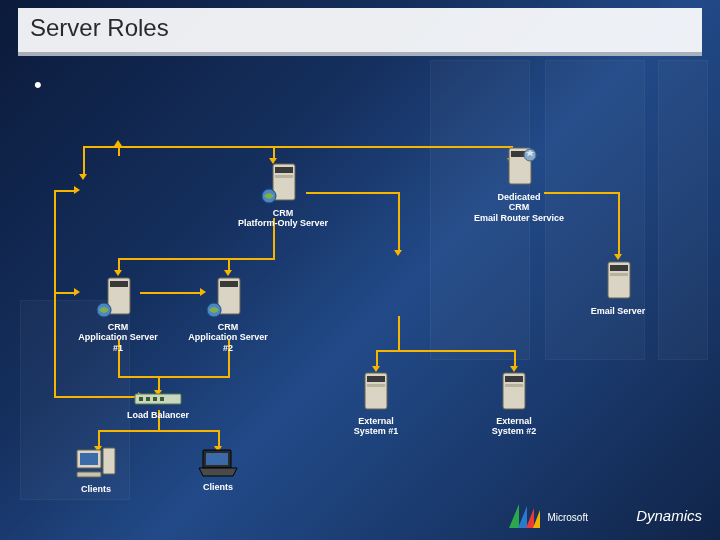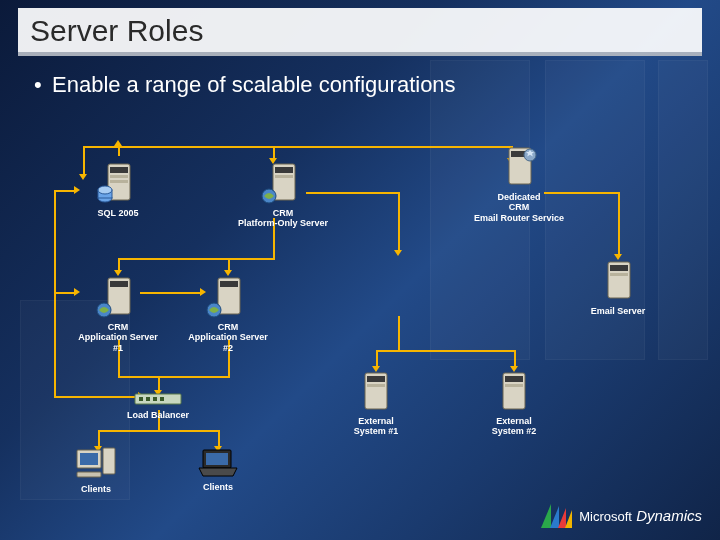--- a/index.html
+++ b/index.html
@@ -11,21 +11,21 @@
     color: #fff;
   }
   
   .bg-rack {
     position: absolute; background: rgba(255,255,255,0.03); border: 1px solid rgba(255,255,255,0.04);
   }
   .title-bar {
     position: absolute; left: 18px; top: 8px; right: 18px; height: 48px;
     background: rgba(255,255,255,0.92);
     color: #2a2a2a;
-    font-size: 30px;
+    font-size: 24px;
     padding: 6px 12px 0 12px;
     border-bottom: 4px solid rgba(10,30,60,0.3);
   }
   .bullet-row {
     position: absolute; left: 34px; top: 72px; right: 30px;
     color: #ffffff; font-size: 22px;
     display: flex; align-items: flex-start;
   }
   .bullet-dot { width: 18px; flex: 0 0 18px; }
   .stage {
@@ -52,36 +52,35 @@
   .footer-logo {
     position: absolute; right: 18px; bottom: 12px; display: flex; align-items: center; gap: 8px;
   }
   .footer-logo .dyn-mark {
     width: 30px; height: 26px; position: relative;
   }
   .footer-logo .dyn-mark span {
     position: absolute; bottom: 0; width: 0; height: 0;
   }
   .footer-logo .txt { font-size: 15px; color: #fff; }
-  .ms { font-weight: normal; font-size: 13px; text-align: right; }
-  .dyn { font-style: italic; font-weight: normal; }
+  .ms { font-weight: normal; font-size: 10px; text-align: right; }
+  .dyn { font-style: italic; font-weight: normal; margin-left: 44px; }
 </style>
 </head>
 <body>
 
 <div class="bg-rack" style="left:430px; top:60px; width:100px; height:300px;"></div>
 <div class="bg-rack" style="left:545px; top:60px; width:100px; height:300px;"></div>
 <div class="bg-rack" style="left:20px;  top:300px; width:110px; height:200px;"></div>
 <div class="bg-rack" style="left:658px; top:60px; width:50px; height:300px;"></div>
 
 <div class="title-bar">Server Roles</div>
 
 <div class="bullet-row">
   <span class="bullet-dot">•</span>
-  <span>Enable a range of scalable configurations</span>
 </div>
 
 <div class="stage">
 
   <div class="conn hline" style="left:55px; top:36px; width:430px;"></div>
   <div class="conn vline" style="left:90px; top:36px; height:10px;"></div>
   <div class="arrow up" style="left:86px; top:30px;"></div>
 
   <div class="conn vline" style="left:55px; top:36px; height:28px;"></div>
   <div class="arrow down" style="left:51px; top:64px;"></div>
@@ -130,32 +129,20 @@
   <div class="conn vline" style="left:130px; top:266px; height:14px;"></div>
   <div class="arrow down" style="left:126px; top:280px;"></div>
 
   <div class="conn vline" style="left:130px; top:300px; height:20px;"></div>
   <div class="conn hline" style="left:70px; top:320px; width:122px;"></div>
   <div class="conn vline" style="left:70px;  top:320px; height:16px;"></div>
   <div class="arrow down" style="left:66px; top:336px;"></div>
   <div class="conn vline" style="left:190px; top:320px; height:16px;"></div>
   <div class="arrow down" style="left:186px; top:336px;"></div>
 
-  <div class="node" style="left:45px; top:48px;">
-    <svg class="icon" width="44" height="48">
-      <rect x="12" y="6" width="22" height="36" rx="2" fill="#d9d4c4" stroke="#6b6450"></rect>
-      <rect x="14" y="9" width="18" height="6" fill="#3a3a3a"></rect>
-      <rect x="14" y="17" width="18" height="3" fill="#b8b29c"></rect>
-      <rect x="14" y="22" width="18" height="3" fill="#b8b29c"></rect>
-      <ellipse cx="9" cy="40" rx="7" ry="4" fill="#6aa4e8" stroke="#2a5a9a"></ellipse>
-      <rect x="2" y="32" width="14" height="8" fill="#6aa4e8" stroke="#2a5a9a"></rect>
-      <ellipse cx="9" cy="32" rx="7" ry="4" fill="#a8ccf3" stroke="#2a5a9a"></ellipse>
-    </svg>
-    <div class="label">SQL 2005</div>
-  </div>
 
   <div class="node" style="left:200px; top:48px; width:110px;">
     <svg class="icon" width="44" height="48">
       <rect x="12" y="6" width="22" height="36" rx="2" fill="#d9d4c4" stroke="#6b6450"></rect>
       <rect x="14" y="9" width="18" height="6" fill="#3a3a3a"></rect>
       <rect x="14" y="17" width="18" height="3" fill="#b8b29c"></rect>
       <circle cx="8" cy="38" r="7" fill="#4a86c8" stroke="#1e4a7a"></circle>
       <path d="M3 38 Q8 32 13 38 Q8 44 3 38" fill="#7fb047"></path>
     </svg>
     <div class="label">CRM

